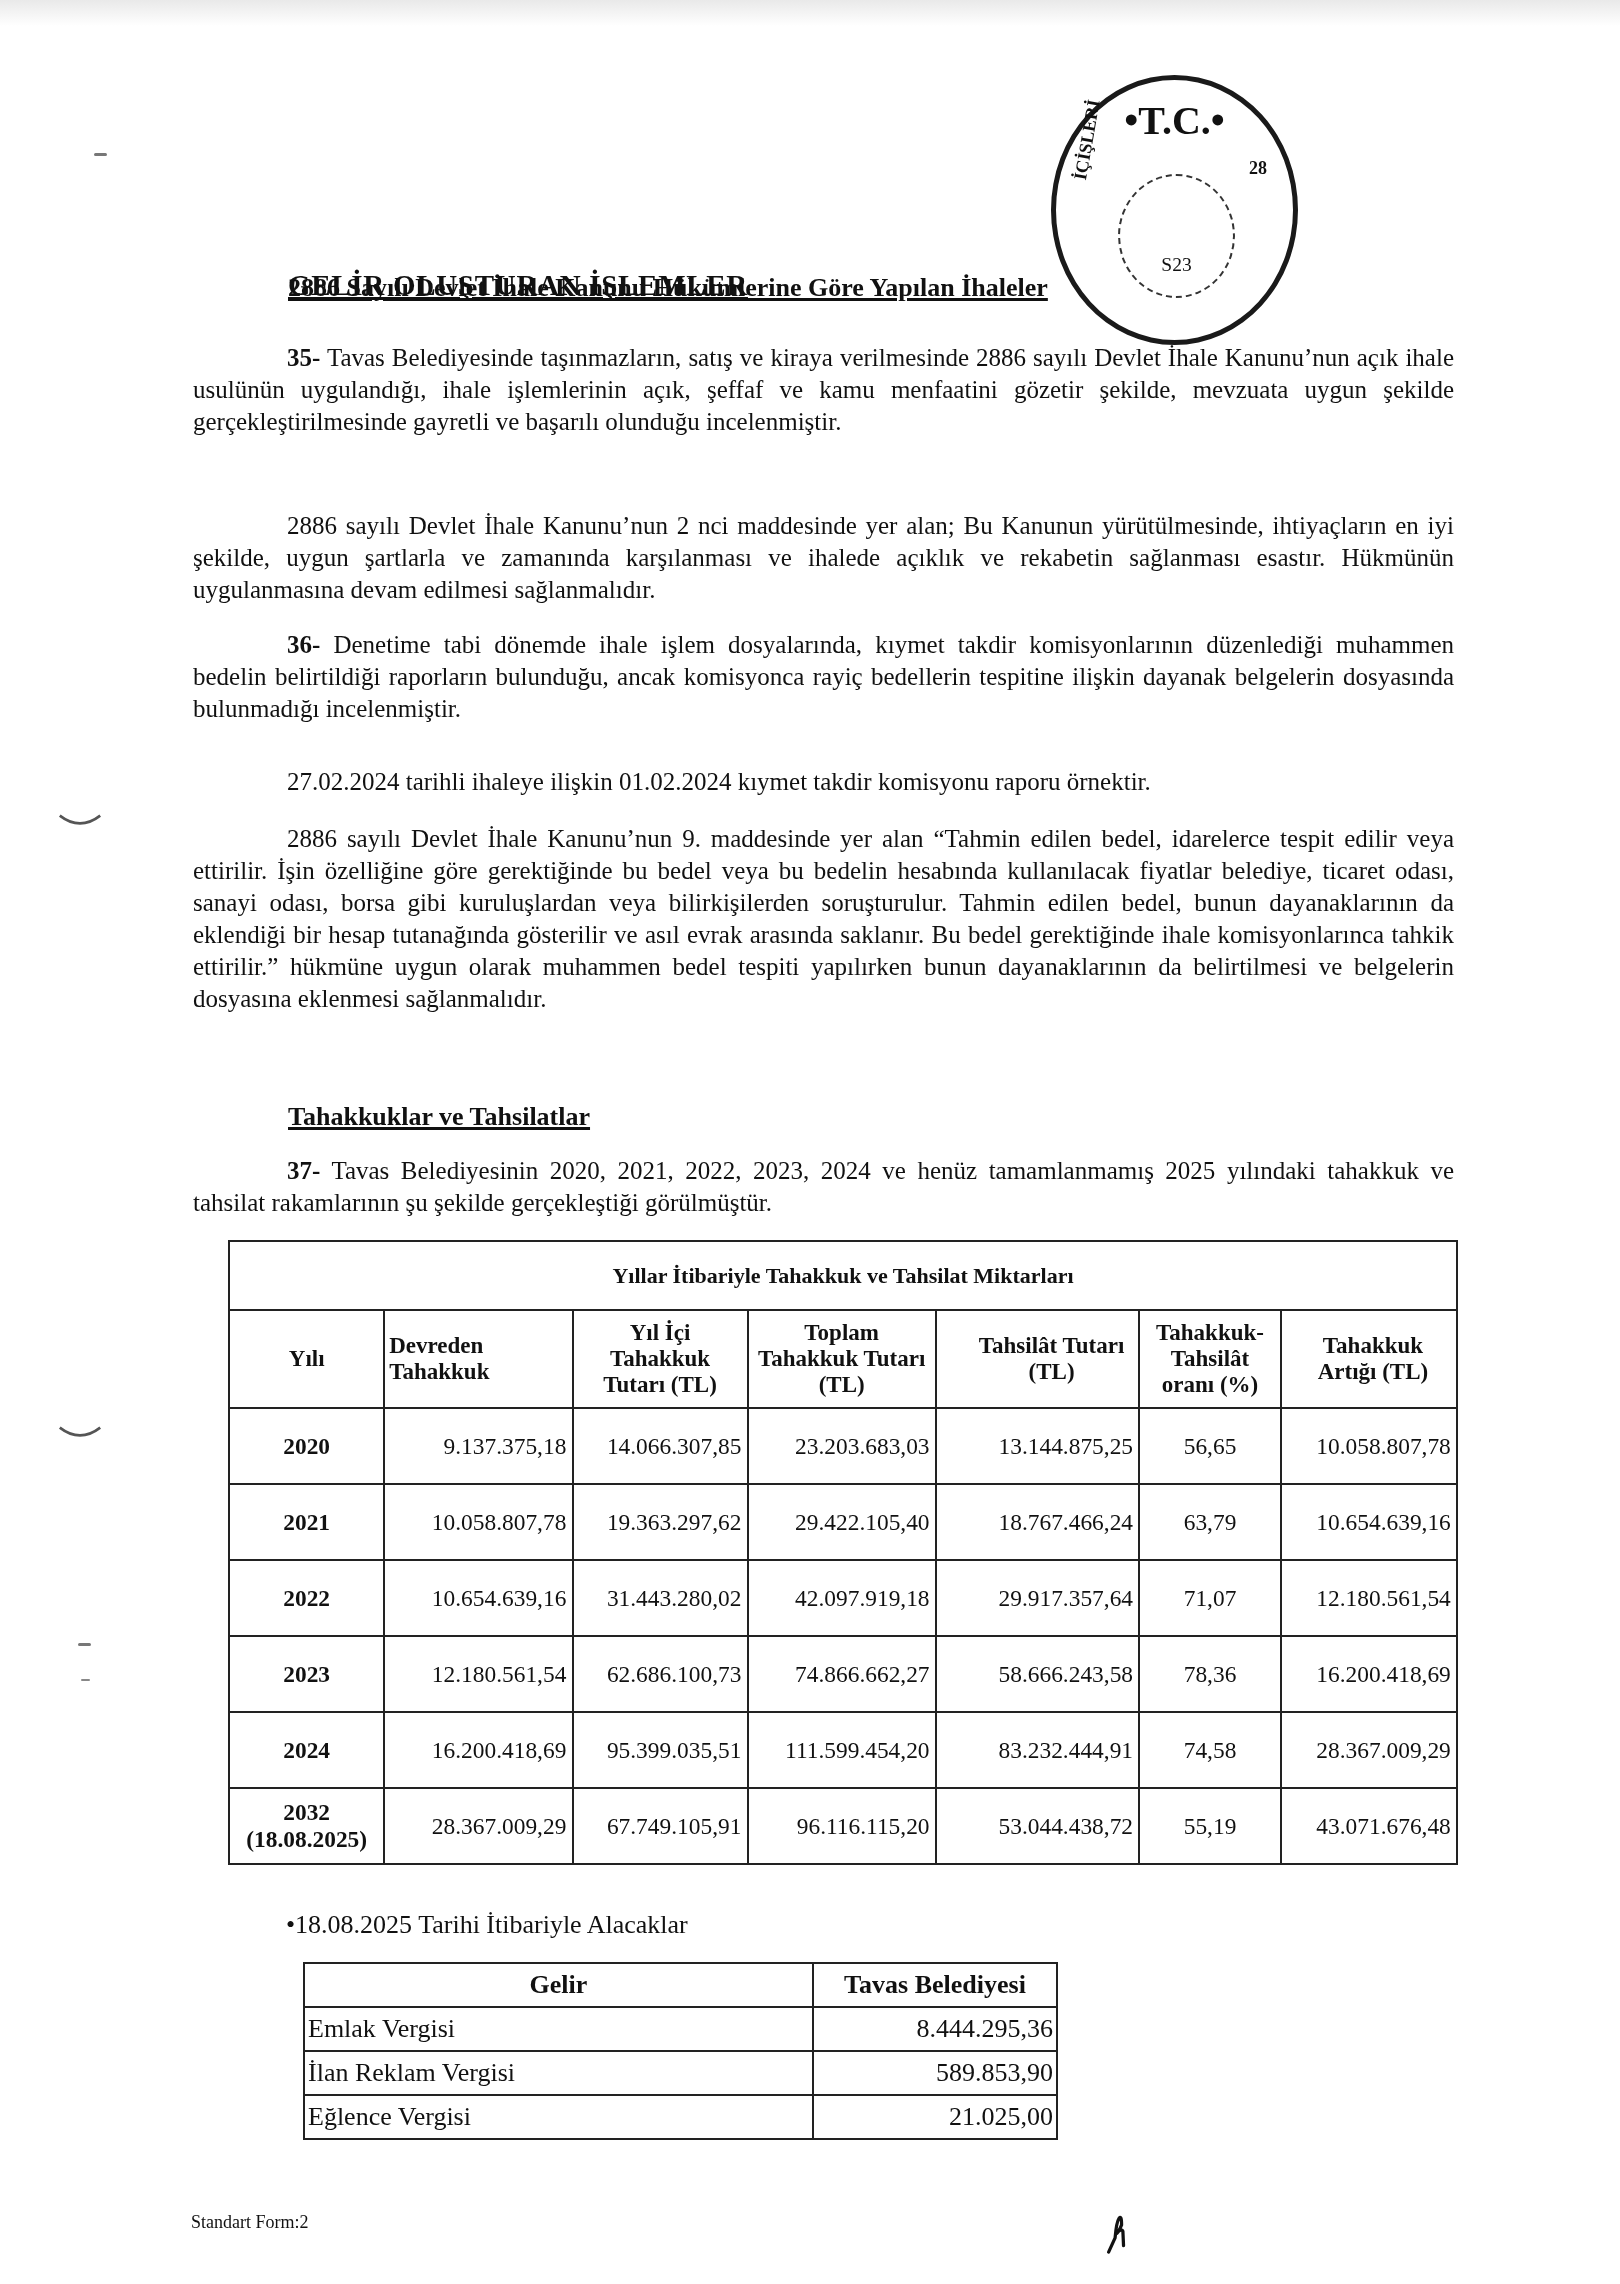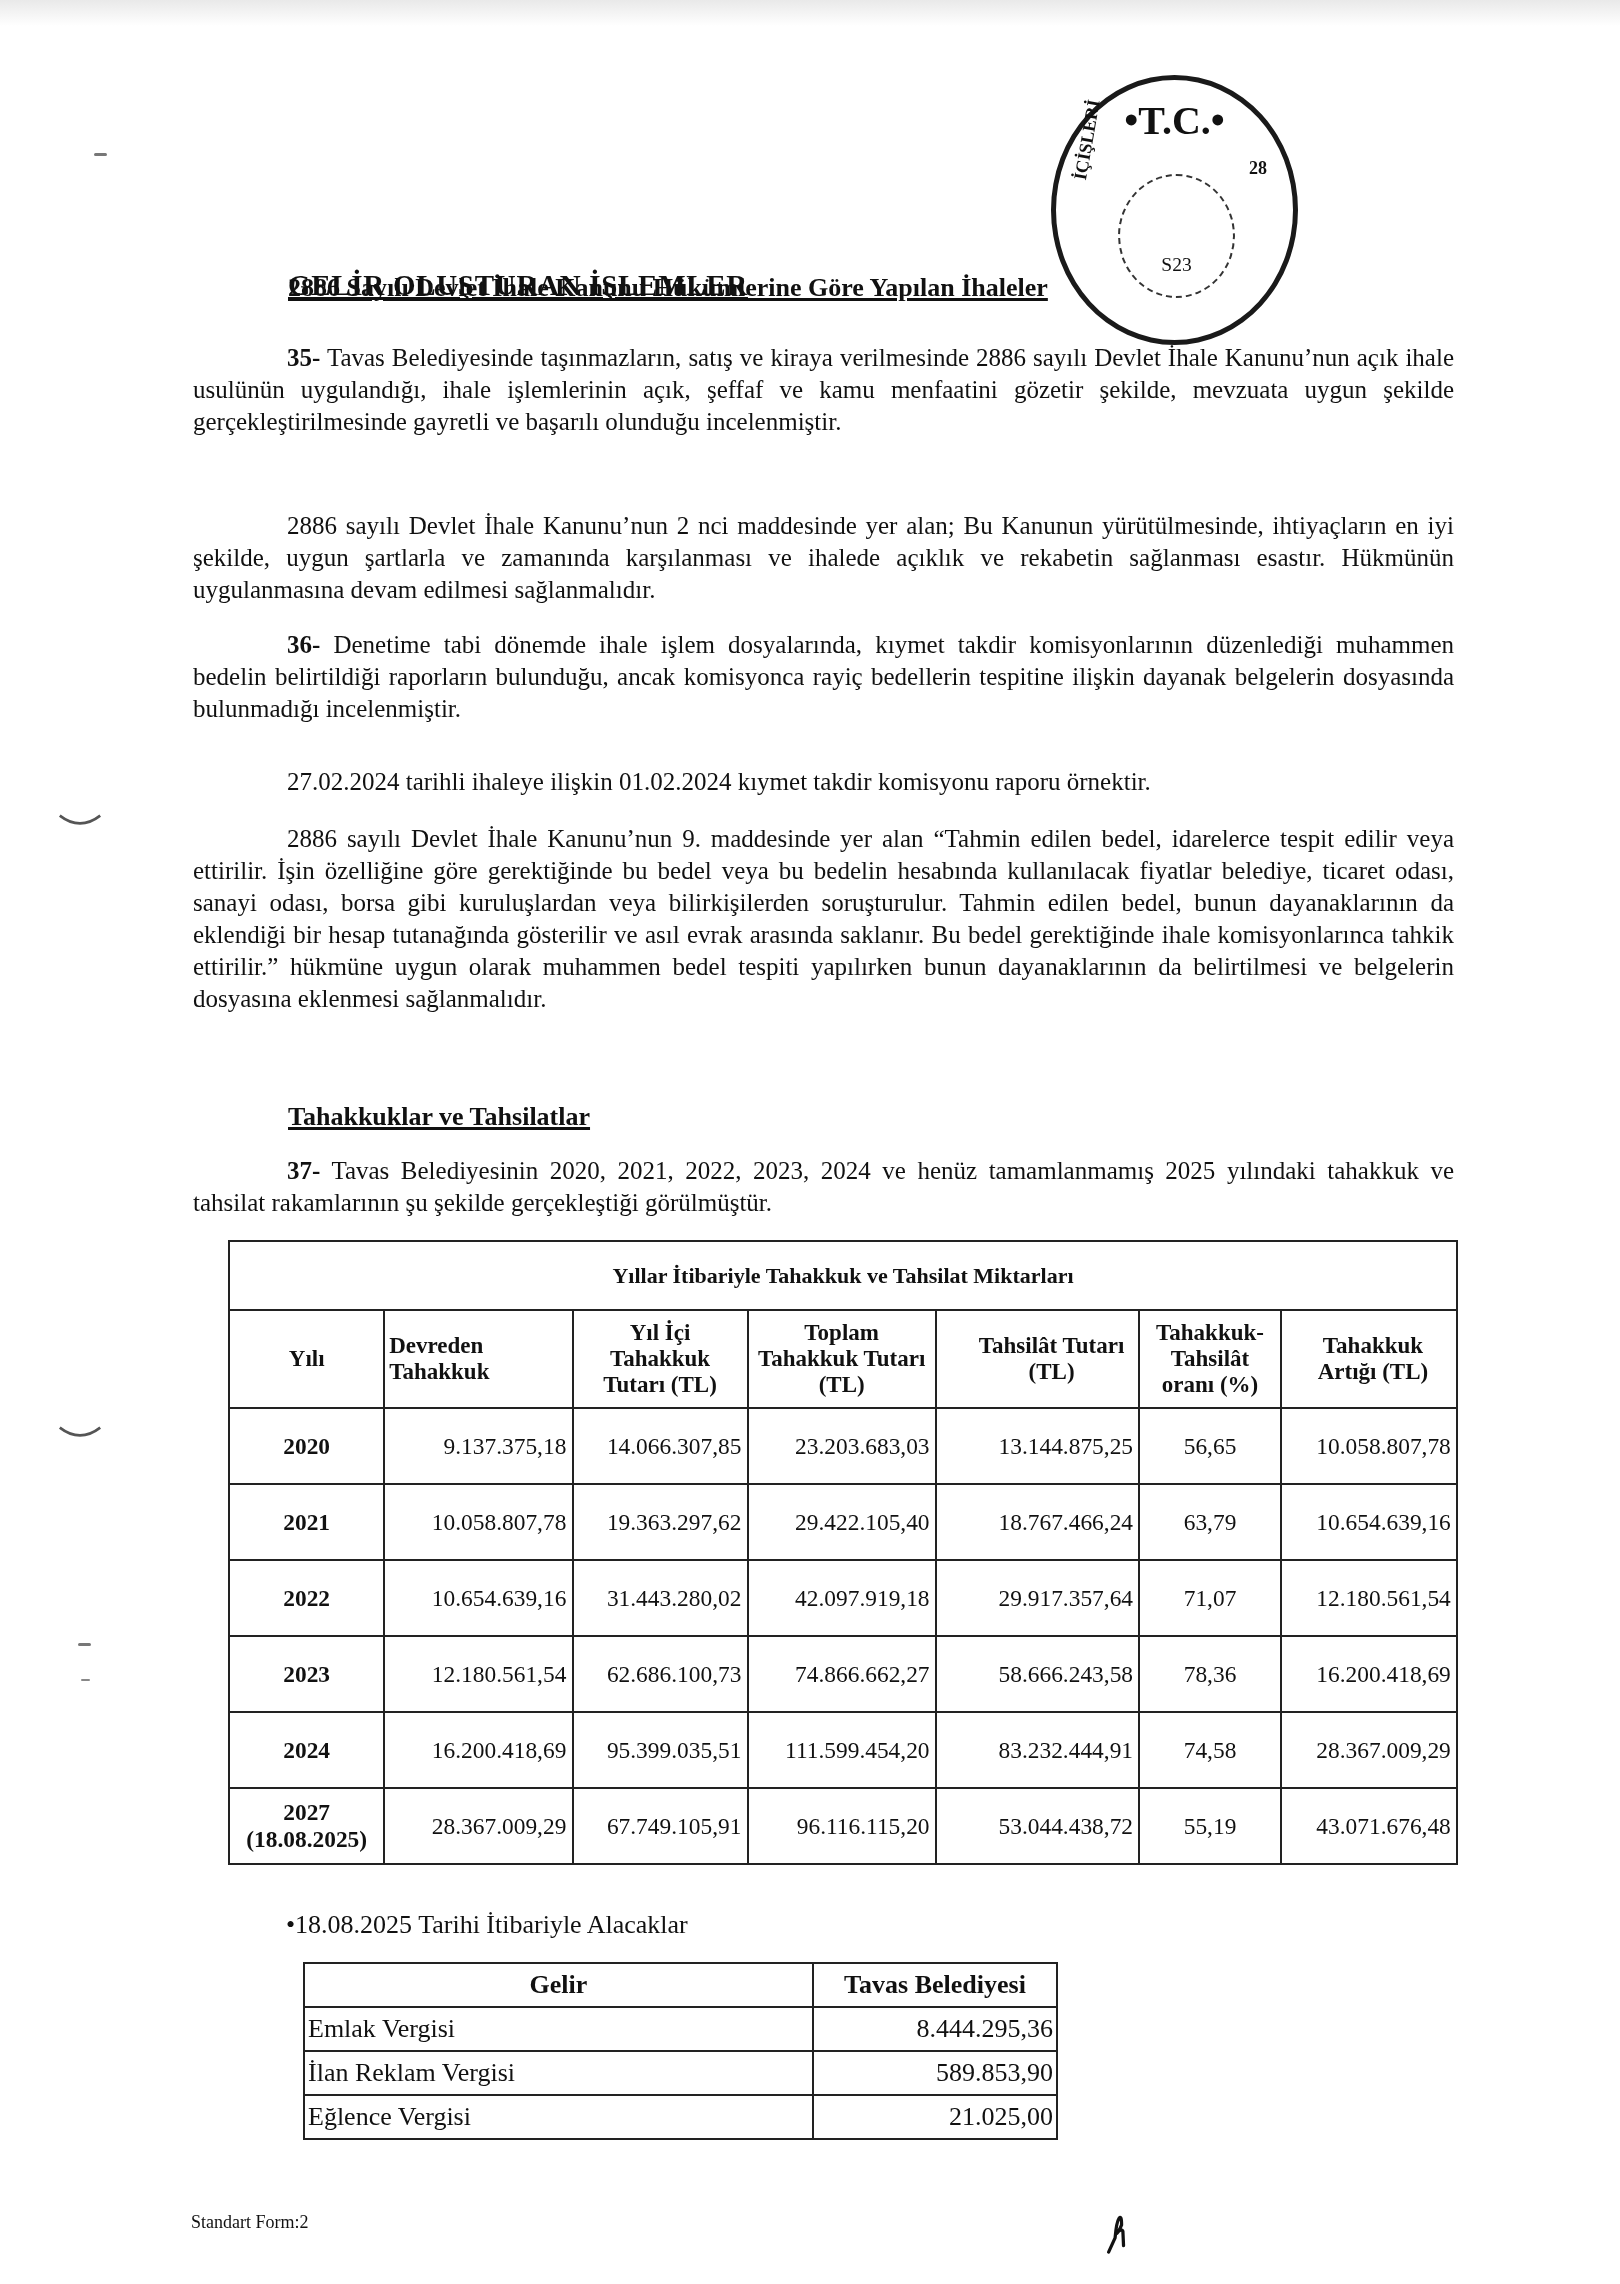--- a/index.html
+++ b/index.html
@@ -145,21 +145,21 @@
     <tr>
       <td class="year">2024</td>
       <td class="num">16.200.418,69</td>
       <td class="num">95.399.035,51</td>
       <td class="num">111.599.454,20</td>
       <td class="num">83.232.444,91</td>
       <td class="pct">74,58</td>
       <td class="num">28.367.009,29</td>
     </tr>
     <tr>
-      <td class="year" style="line-height:27px;"><span>2027</span><br><span>(18.08.2025)</span></td>
+      <td class="year" style="line-height:27px;"><span>2032</span><br><span>(18.08.2025)</span></td>
       <td class="num">28.367.009,29</td>
       <td class="num">67.749.105,91</td>
       <td class="num">96.116.115,20</td>
       <td class="num">53.044.438,72</td>
       <td class="pct">55,19</td>
       <td class="num">43.071.676,48</td>
     </tr>
   </tbody>
     </table>
 

